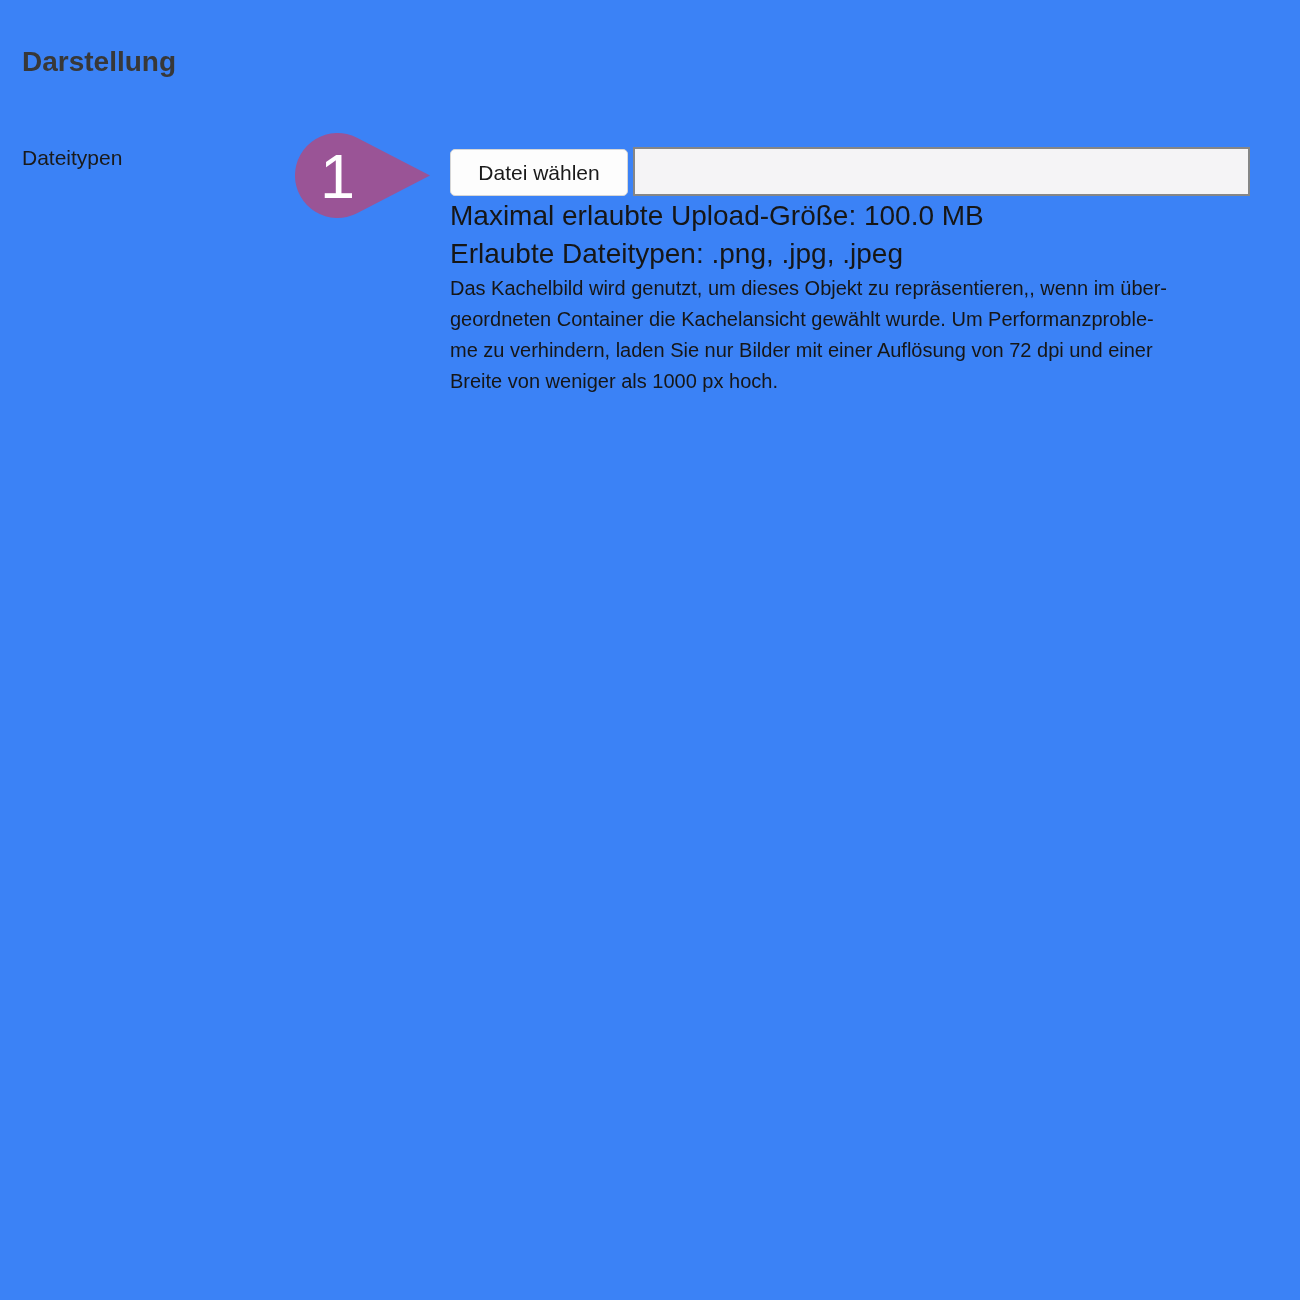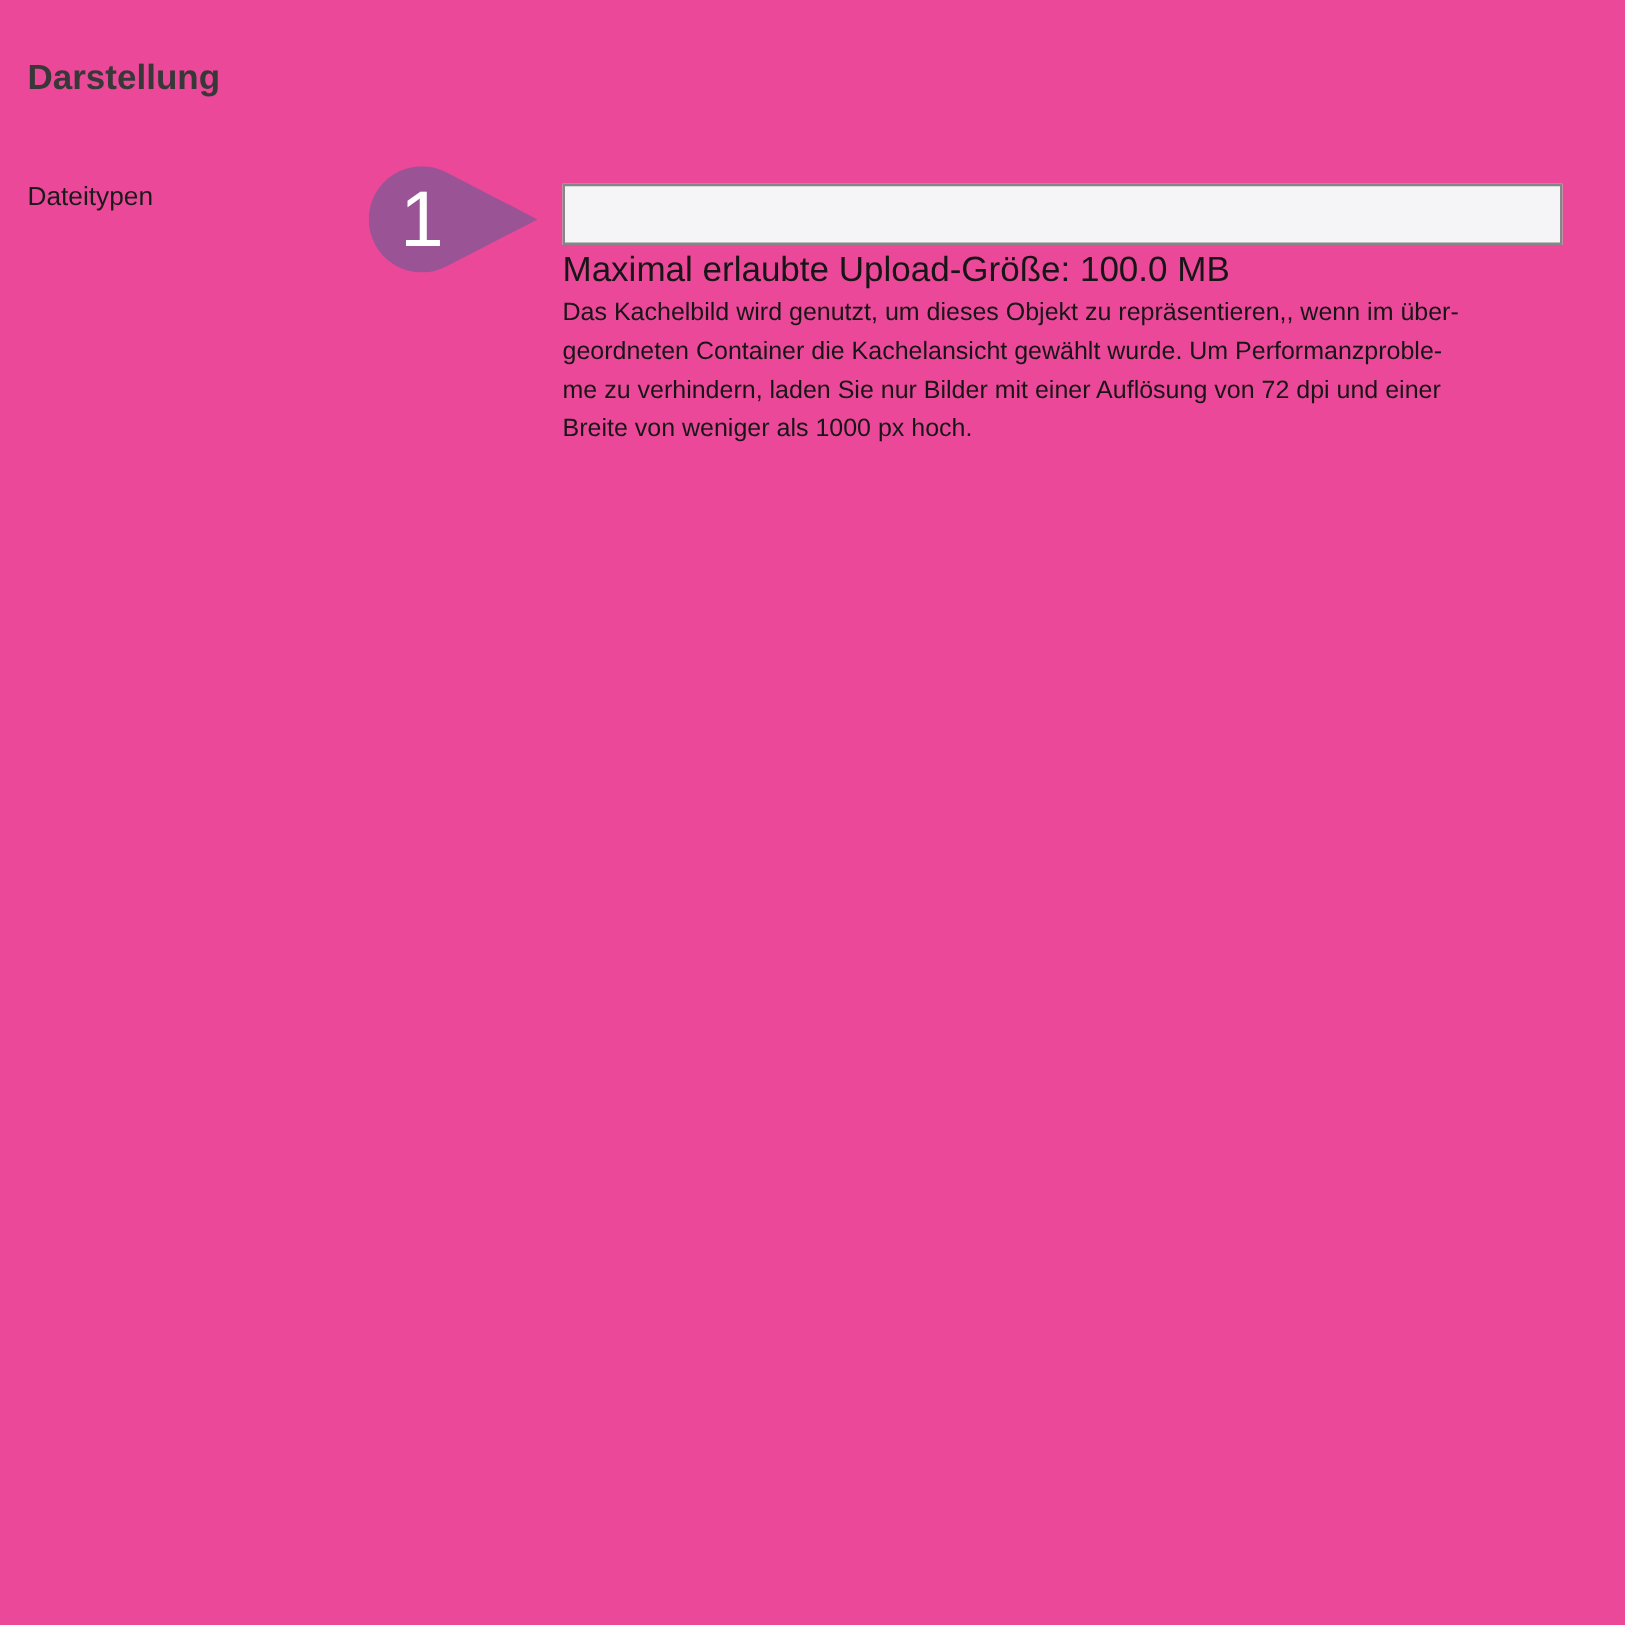--- a/index.html
+++ b/index.html
@@ -5,21 +5,21 @@
   * { box-sizing: border-box; margin: 0; padding: 0; }
   html, body { background: #ffffff; }
   body {
     font-family: "Liberation Sans", "DejaVu Sans", sans-serif;
     color: #161616;
   }
   .page {
     position: relative;
     width: 1300px;
     height: 1300px;
-    background: #ec4899;
+    background: #3b82f6;
     overflow: hidden;
   }
   .section-title {
     position: absolute;
     left: 22px;
     top: 45px;
     font-size: 28px;
     line-height: 34px;
     font-weight: 700;
     color: #383838;
@@ -119,25 +119,27 @@
   <div class="marker">
     <svg viewBox="0 0 135 85" aria-hidden="true">
       <path d="M62,4.75 A42.5,42.5 0 1 0 62,80.25 L135,42.5 Z" fill="#9a5496"></path>
     </svg>
     <span class="marker-number">1</span>
   </div>
 
   <div class="file-widget">
 
     <div class="file-row">
+      <button class="file-btn" type="button">Datei wählen</button>
       <input class="file-name" type="text" readonly="" value="" style="">
     </div>
 
     <div class="hint hint-first">Maximal erlaubte Upload-Größe: 100.0 MB</div>
 
+    <div class="hint">Erlaubte Dateitypen: .png, .jpg, .jpeg</div>
 
     <p class="field-description">Das Kachelbild wird genutzt, um dieses Objekt zu repräsentieren,, wenn im über-
 geordneten Container die Kachelansicht gewählt wurde. Um Performanzproble-
 me zu verhindern, laden Sie nur Bilder mit einer Auflösung von 72 dpi und einer
 Breite von weniger als 1000 px hoch.</p>
 
   </div>
 
 </div>
 

